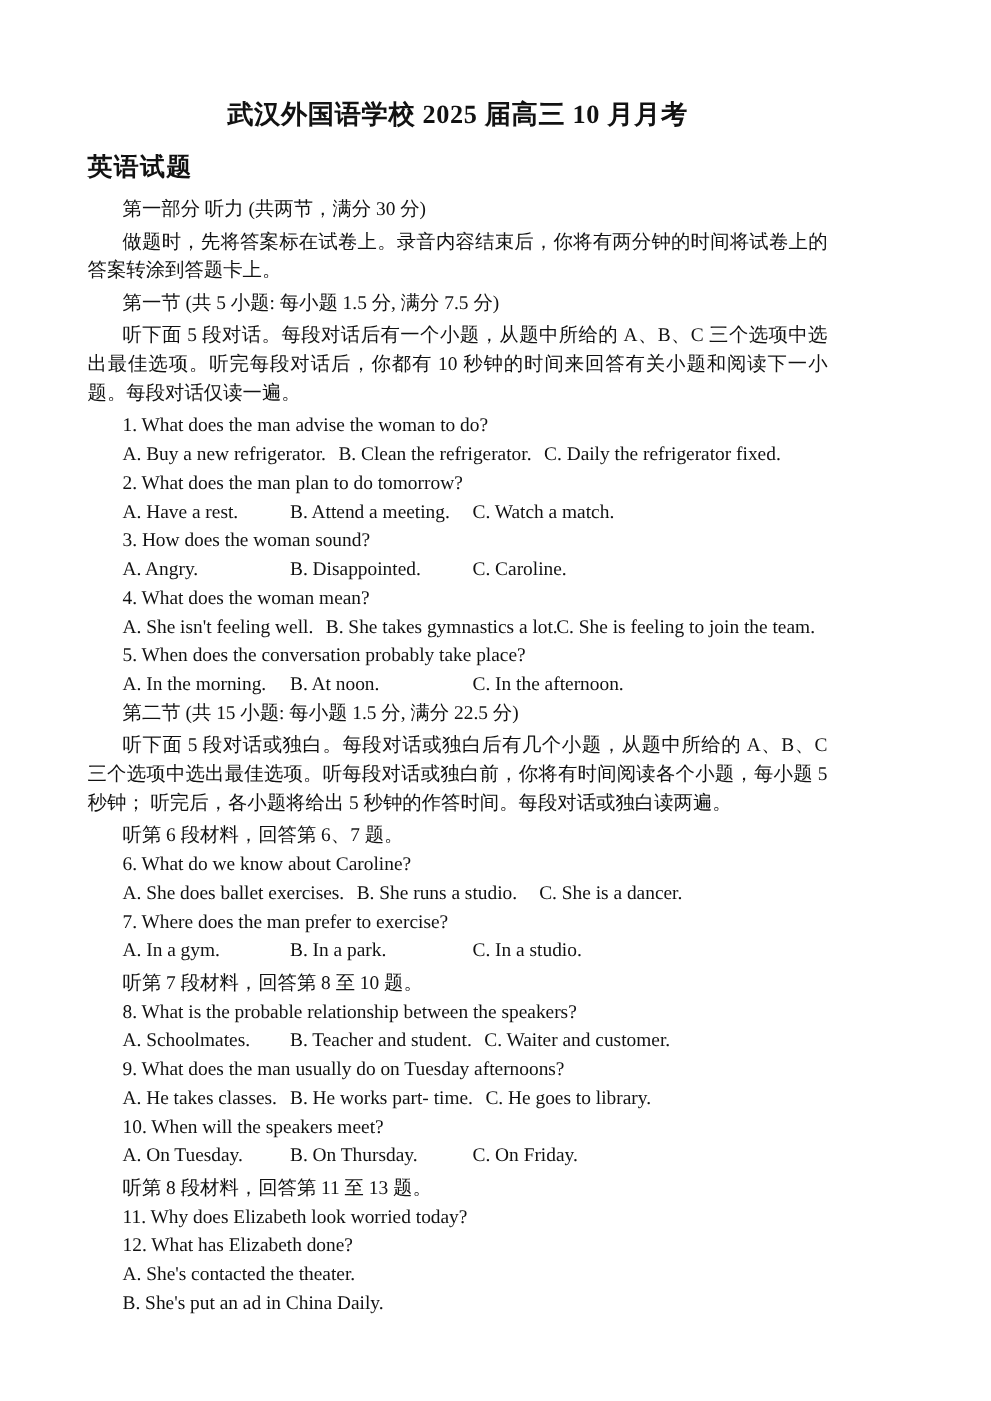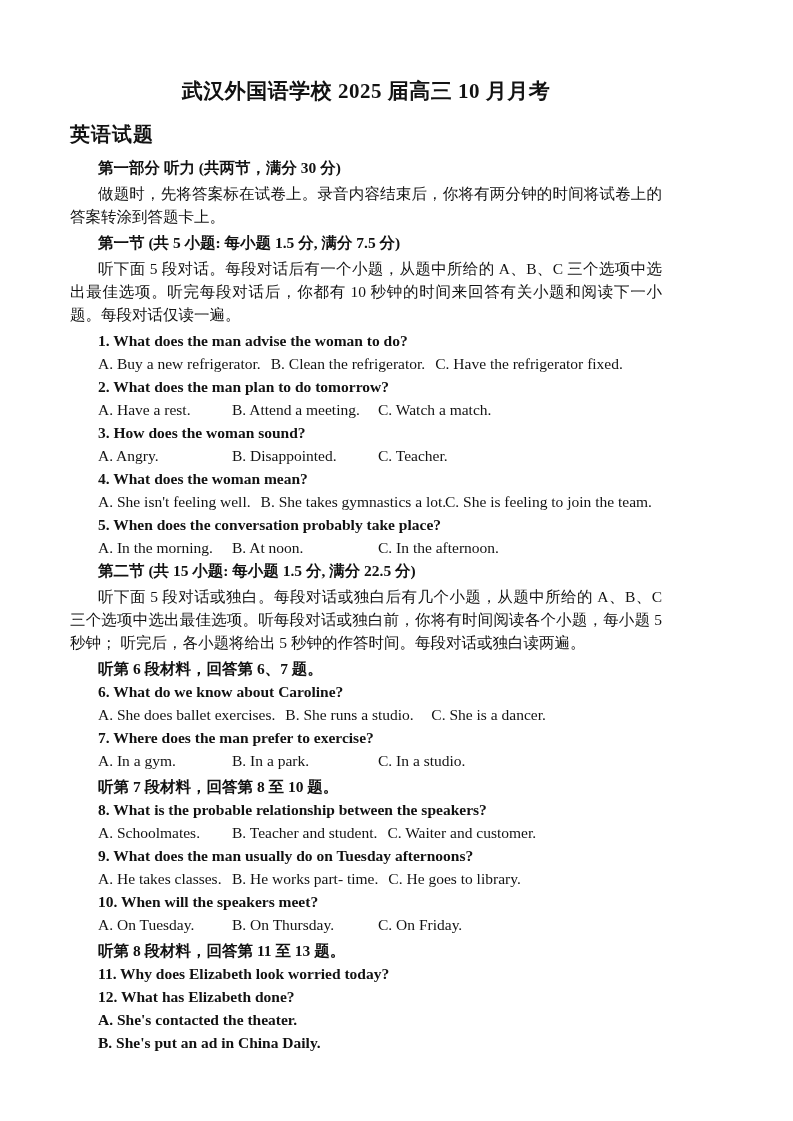--- a/index.html
+++ b/index.html
@@ -24,21 +24,21 @@
     line-height: 30px;
     letter-spacing: 0.5px;
   }
   .subtitle {
     margin: 13px 0 7px 0;
     font-size: 20px;
     font-weight: 700;
     line-height: 30px;
     letter-spacing: 1px;
   }
-  .ind { padding-left: 28px; font-weight: bold; }
+  .ind { padding-left: 28px; }
   .para {
     margin: 3px 0;
     text-indent: 28px;
     text-align: justify;
   }
   .note { margin-top: 3px; }
   .options-row {
     display: grid;
     grid-template-columns: minmax(134px, max-content) minmax(146px, max-content) auto;
     padding-left: 28px;
@@ -57,37 +57,37 @@
 
   <div class="ind">第一节 (共 5 小题: 每小题 1.5 分, 满分 7.5 分)</div>
   <p class="para">听下面 5 段对话。每段对话后有一个小题，从题中所给的 A、B、C 三个选项中选出最佳选项。听完每段对话后，你都有 10 秒钟的时间来回答有关小题和阅读下一小题。每段对话仅读一遍。</p>
 
   <div id="section1-questions">
       <div>
         <div class="ind">1. What does the man advise the woman to do?</div>
         <div class="options-row">
           <span class="opt">A. Buy a new refrigerator.</span>
           <span class="opt">B. Clean the refrigerator.</span>
-          <span class="opt">C. Have the refrigerator fixed.</span>
+          <span class="opt">C. Daily the refrigerator fixed.</span>
         </div>
       </div>
       <div>
         <div class="ind">2. What does the man plan to do tomorrow?</div>
         <div class="options-row">
           <span class="opt">A. Have a rest.</span>
           <span class="opt">B. Attend a meeting.</span>
           <span class="opt">C. Watch a match.</span>
         </div>
       </div>
       <div>
         <div class="ind">3. How does the woman sound?</div>
         <div class="options-row">
           <span class="opt">A. Angry.</span>
           <span class="opt">B. Disappointed.</span>
-          <span class="opt">C. Teacher.</span>
+          <span class="opt">C. Caroline.</span>
         </div>
       </div>
       <div>
         <div class="ind">4. What does the woman mean?</div>
         <div class="options-row">
           <span class="opt">A. She isn't feeling well.</span>
           <span class="opt">B. She takes gymnastics a lot.</span>
           <span class="opt">C. She is feeling to join the team.</span>
         </div>
       </div>

